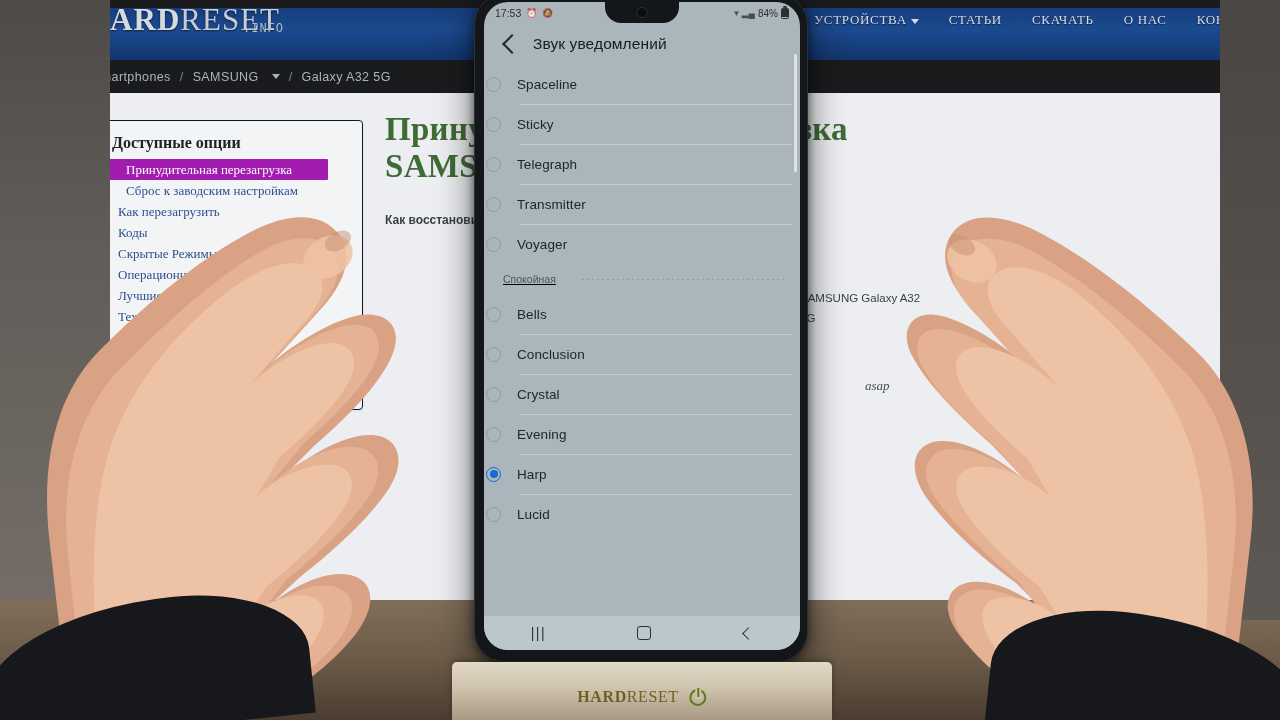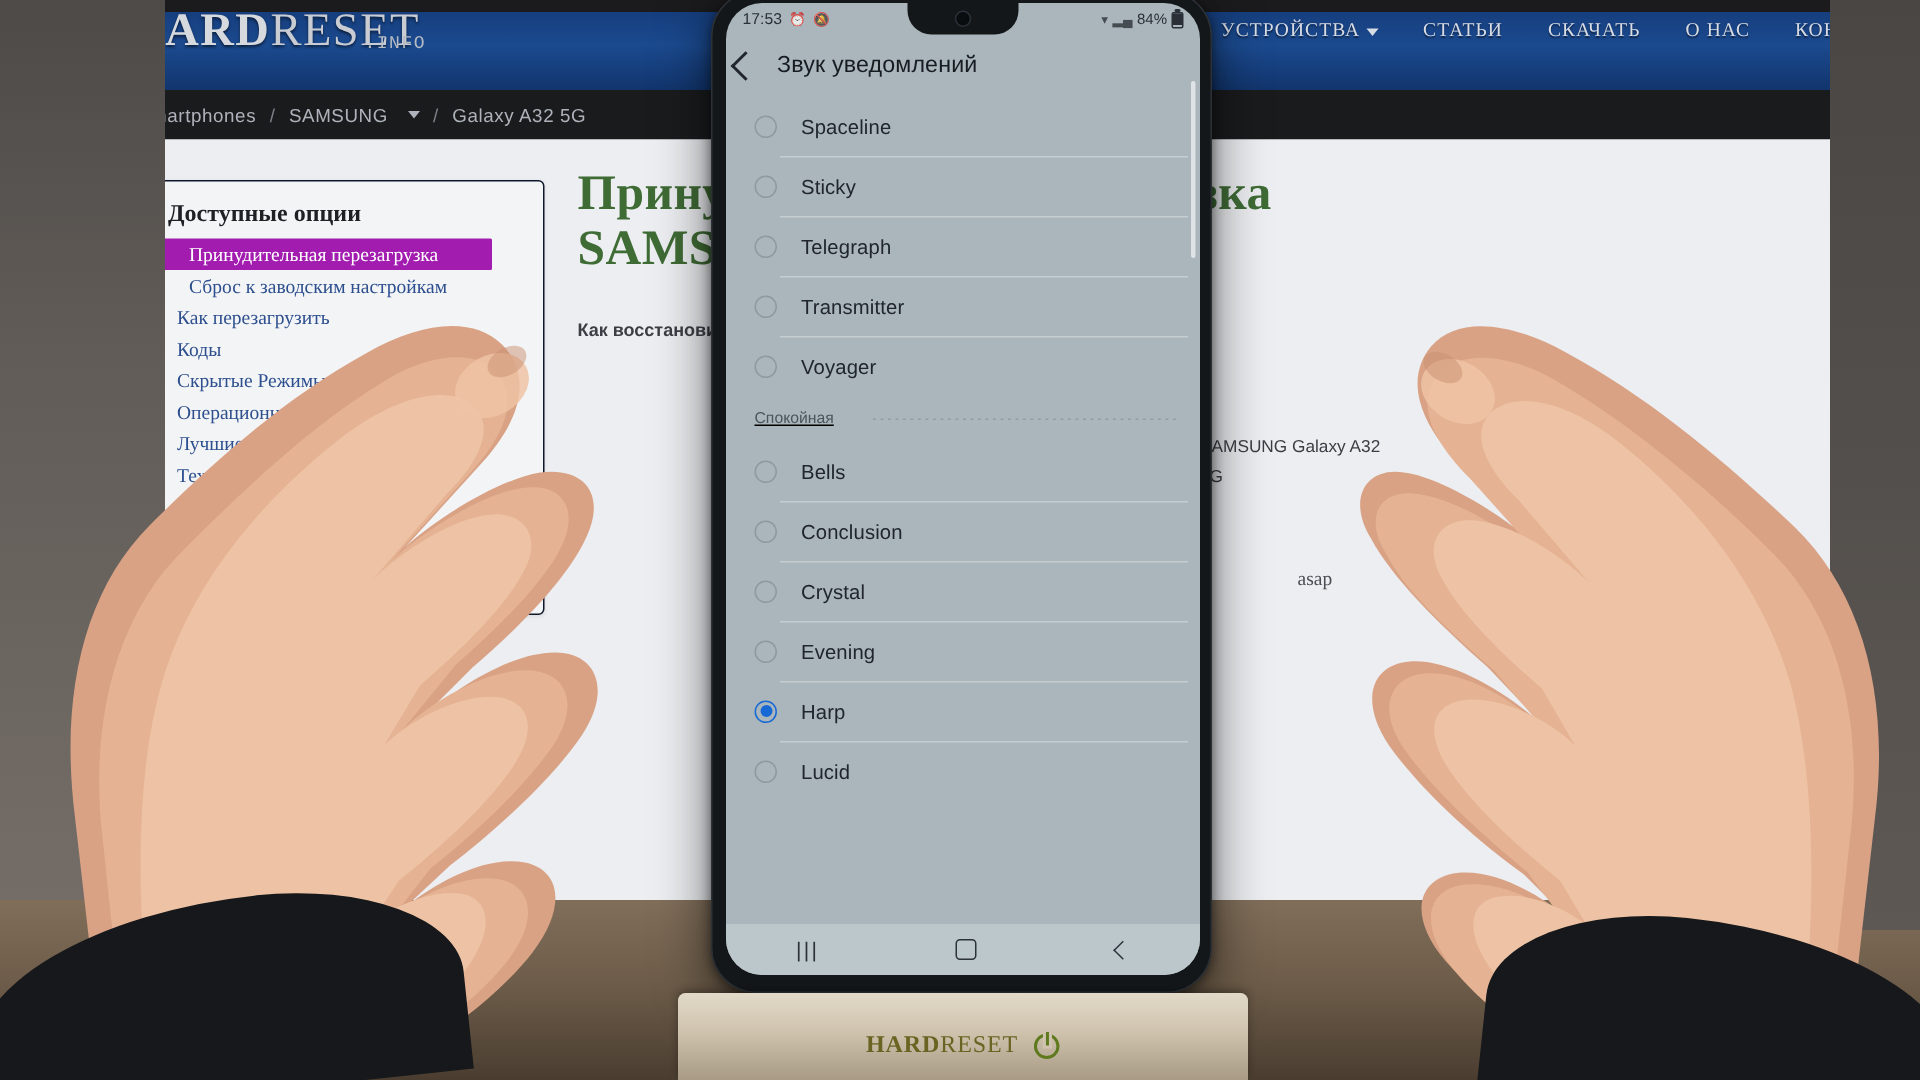--- a/index.html
+++ b/index.html
@@ -98,21 +98,21 @@
     position:absolute; left:385px; top:118px; width:430px;
     font-size:12px; color:#3b3f45; line-height:1.6; font-weight:bold;
   }
   .subtext2 {
     position:absolute; left:800px; top:196px; width:130px;
     font-size:11.5px; color:#3b3f45; line-height:1.7;
   }
   .scribble {
     position:absolute; left:865px; top:285px;
     font-family:"Liberation Serif", serif;
-    font-size:13px; color:#4a4e55;
+    font-size:13px; font-style:italic; color:#4a4e55;
   }
 
   
   .sidebar {
     position:absolute; left:95px; top:27px; width:268px; height:290px;
     background:#f3f4f6; border:1px solid #0f172a; border-radius:4px;
     box-shadow:0 1px 3px rgba(0,0,0,.07);
   }
   .sidebar h3 {
     font-family:"Liberation Serif", serif;
@@ -178,42 +178,42 @@
     border:1.2px solid #2a3036; border-radius:1.5px;
     position:relative; background:linear-gradient(180deg,#2a3036 84%,transparent 84%);
   }
   .batt::after{
     content:"";position:absolute;left:50%;top:-3px;transform:translateX(-50%);
     width:4px;height:2px;background:#2a3036;border-radius:1px;
   }
 
   
   .appbar {
-    position:absolute; left:0; top:22px; width:100%; height:40px;
+    position:absolute; left:15px; top:22px; width:100%; height:40px;
     display:flex; align-items:center; gap:14px; padding-left:4px;
     z-index:3;
   }
   .back-chevron {
     width:14px;height:14px;
     border-left:2px solid #20262c; border-bottom:2px solid #20262c;
     transform:rotate(45deg);
     margin-left:2px;
   }
   .appbar-title {
     font-size:15.5px; color:#171c21; letter-spacing:.1px;
   }
 
   
   .list {
     position:absolute; left:0; top:62px; right:0; bottom:34px;
     overflow:hidden;
   }
   .row {
     display:flex; align-items:center;
-    height:40px; padding-left:19px;
+    height:40px; padding-left:2px;
     position:relative;
   }
   .row + .row::before {
     content:""; position:absolute; left:36px; right:8px; top:0;
     height:1px; background:rgba(255,255,255,.32);
   }
   .radio {
     width:15px;height:15px;border-radius:50%;
     border:1.4px solid #8d9aa0;
     flex:0 0 auto; margin-right:16px;

